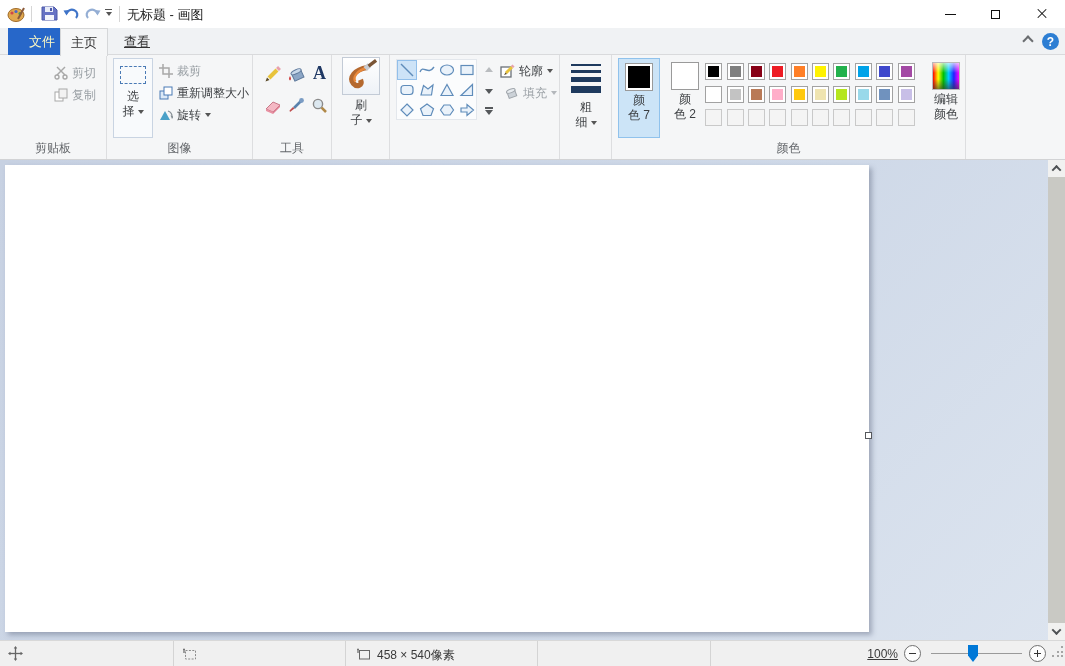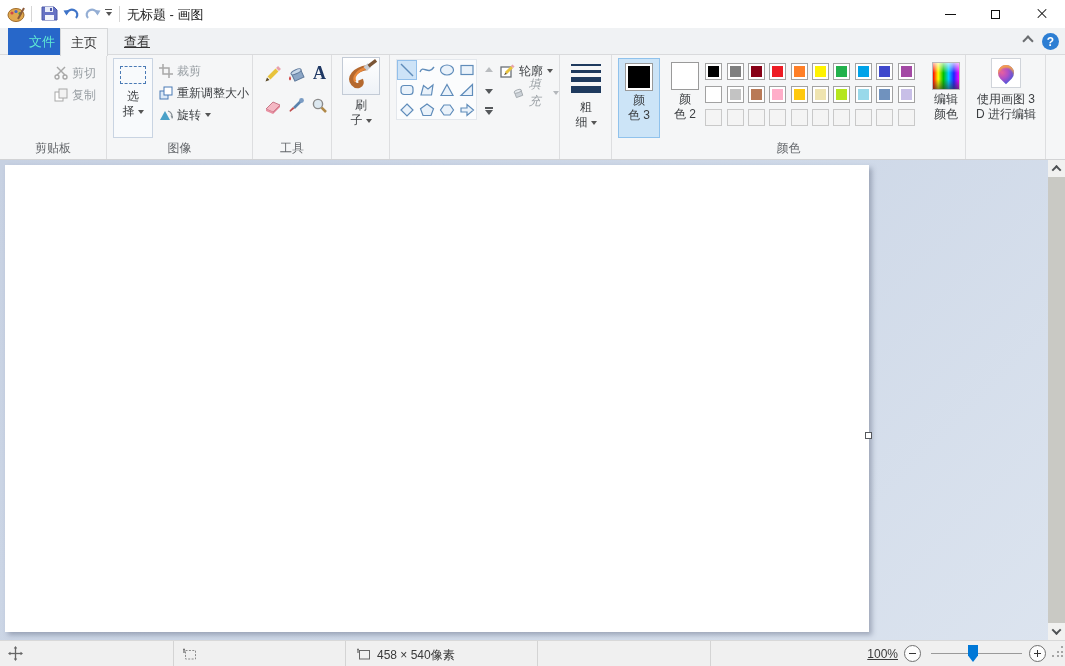--- a/index.html
+++ b/index.html
@@ -14,21 +14,21 @@
   .minbar { width:11px; height:1px; background:#111; display:block; }
   .maxbox { width:9px; height:9px; border:1px solid #111; display:block; }
   .xwrap { position:relative; width:12px; height:12px; }
   .xwrap i { position:absolute; left:0; top:5px; width:12px; height:1px; background:#111; }
   .xwrap i:first-child { transform:rotate(45deg); }
   .xwrap i:last-child { transform:rotate(-45deg); }
 
   
   #tabrow { position:absolute; left:0; top:28px; width:1065px; height:27px; background:#f0f2f4; border-bottom:1px solid #d9dadc; }
   .tab { position:absolute; top:0; height:27px; display:flex; align-items:center; justify-content:center; font-size:13px; color:#333; }
-  #tab-file { left:8px; width:68px; background:#2767c9; color:#5eead4;font-family:Liberation Serif, serif; }
+  #tab-file { left:8px; width:68px; background:#2767c9; color:#fef9c3;font-family:Liberation Serif, serif; }
   #tab-home { left:60px; width:48px; background:#f5f6f7; border:1px solid #d5d7d9; border-bottom:none; height:28px; z-index:2; }
   #tab-view { left:114px; width:46px;text-decoration:underline; }
   .chev-up { width:8px; height:8px; border-top:2px solid #6a6d70; border-right:2px solid #6a6d70; transform:rotate(-45deg); display:block; }
   #ribbon-collapse { position:absolute; left:1024px; top:9px; width:14px; height:14px; }
   #help-btn { position:absolute; left:1042px; top:5px; width:17px; height:17px; border-radius:50%; background:#2d7ed3; color:#fff; font-size:12px; font-weight:bold; display:flex; align-items:center; justify-content:center; }
 
   
   #ribbon { position:absolute; left:0; top:55px; width:1065px; height:105px; background:#f5f6f7; border-bottom:1px solid #d2d3d5; }
   .grp { position:absolute; top:0; height:104px; border-right:1px solid #dddee0; }
   .grp-label { position:absolute; bottom:2px; left:0; width:100%; text-align:center; font-size:12px; color:#64676b; }
@@ -60,21 +60,21 @@
   #shape-grid { position:absolute; left:6px; top:4px; width:81px; height:61px; display:grid; grid-template-columns:repeat(4,20px); grid-auto-rows:20px; background:#fbfcfd; border:1px solid #e3e7ec; }
   .shape-cell { display:flex; align-items:center; justify-content:center; }
   .shape-cell.selected { background:#cde3f7; outline:1px solid #92bfea; outline-offset:-1px; }
   .sh { stroke:#5f8cba; fill:#eaf2fa; stroke-width:1.2; }
   .shn { stroke:#5f8cba; fill:none; stroke-width:1.4; }
   .arrcol { position:absolute; left:92px; width:13px; height:16px; display:flex; align-items:center; justify-content:center; }
   .tri-up { width:0;height:0;border-left:4px solid transparent;border-right:4px solid transparent;border-bottom:5px solid #b9bcbf; }
   .tri-dn { width:0;height:0;border-left:4px solid transparent;border-right:4px solid transparent;border-top:5px solid #55585b; }
   .more-bar { display:flex; flex-direction:column; align-items:center; gap:1px; }
   .more-bar i { width:8px; height:1.5px; background:#55585b; }
-  #outline-row { left:110px; top:7px; } #fill-row { left:122px; top:29px;font-style:italic; }
+  #outline-row { left:110px; top:7px; } #fill-row { left:114px; top:29px; }
 
   
   .size-bars { display:flex; flex-direction:column; gap:4px; width:30px; margin-top:6px; margin-bottom:7px; }
   .size-bars i { display:block; background:#1e3a5e; }
 
   
   .colorbtn { width:42px; height:80px; top:3px; }
   .colorbtn.selected { background:#cce4f7; border:1px solid #90c2ec; }
   .cswatch { width:28px; height:28px; border:1px solid #9a9a9a; background:#fff; padding:2px; margin-top:4px; margin-bottom:2px; }
   .cswatch i { display:block; width:100%; height:100%; }
@@ -419,21 +419,21 @@
         </span>
     </div>
   </div>
 
   <div class="grp" style="left:612px;width:354px">
     <div class="bigbtn colorbtn selected" style="left:6px">
       <span class="cswatch">
           <i id="color1-fill" style="background: rgb(0, 0, 0);"></i>
         </span>
       <span class="lbl">颜</span>
-      <span class="lbl">色 3</span>
+      <span class="lbl">色 7</span>
     </div>
     <div class="bigbtn colorbtn" style="left:52px">
       <span class="cswatch">
           <i id="color2-fill" style="background: rgb(255, 255, 255);"></i>
         </span>
       <span class="lbl">颜</span>
       <span class="lbl">色 2</span>
     </div>
     <div id="palette">
       <div class="pal-row">
@@ -514,29 +514,20 @@
         </div>
     </div>
     <div class="bigbtn" style="left:314px;top:3px;width:40px;height:80px">
       <span class="rainbow"></span>
       <span class="lbl">编辑</span>
       <span class="lbl">颜色</span>
     </div>
     <div class="grp-label">颜色</div>
   </div>
 
-  <div class="grp" style="left:966px;width:80px">
-    <div class="bigbtn" id="p3d-btn">
-      <span class="p3d-box">
-          <span class="p3d-pin"></span>
-        </span>
-      <span class="lbl">使用画图 3</span>
-      <span class="lbl">D 进行编辑</span>
-    </div>
-  </div>
 </div>
 
 <div id="workspace">
   <div id="canvas"></div>
   <div id="canvas-handle-right"></div>
   <div id="vscroll">
     <div class="scroll-arrow" style="top:0">
         <span class="sa-up"></span>
       </div>
     <div id="vthumb"></div>

